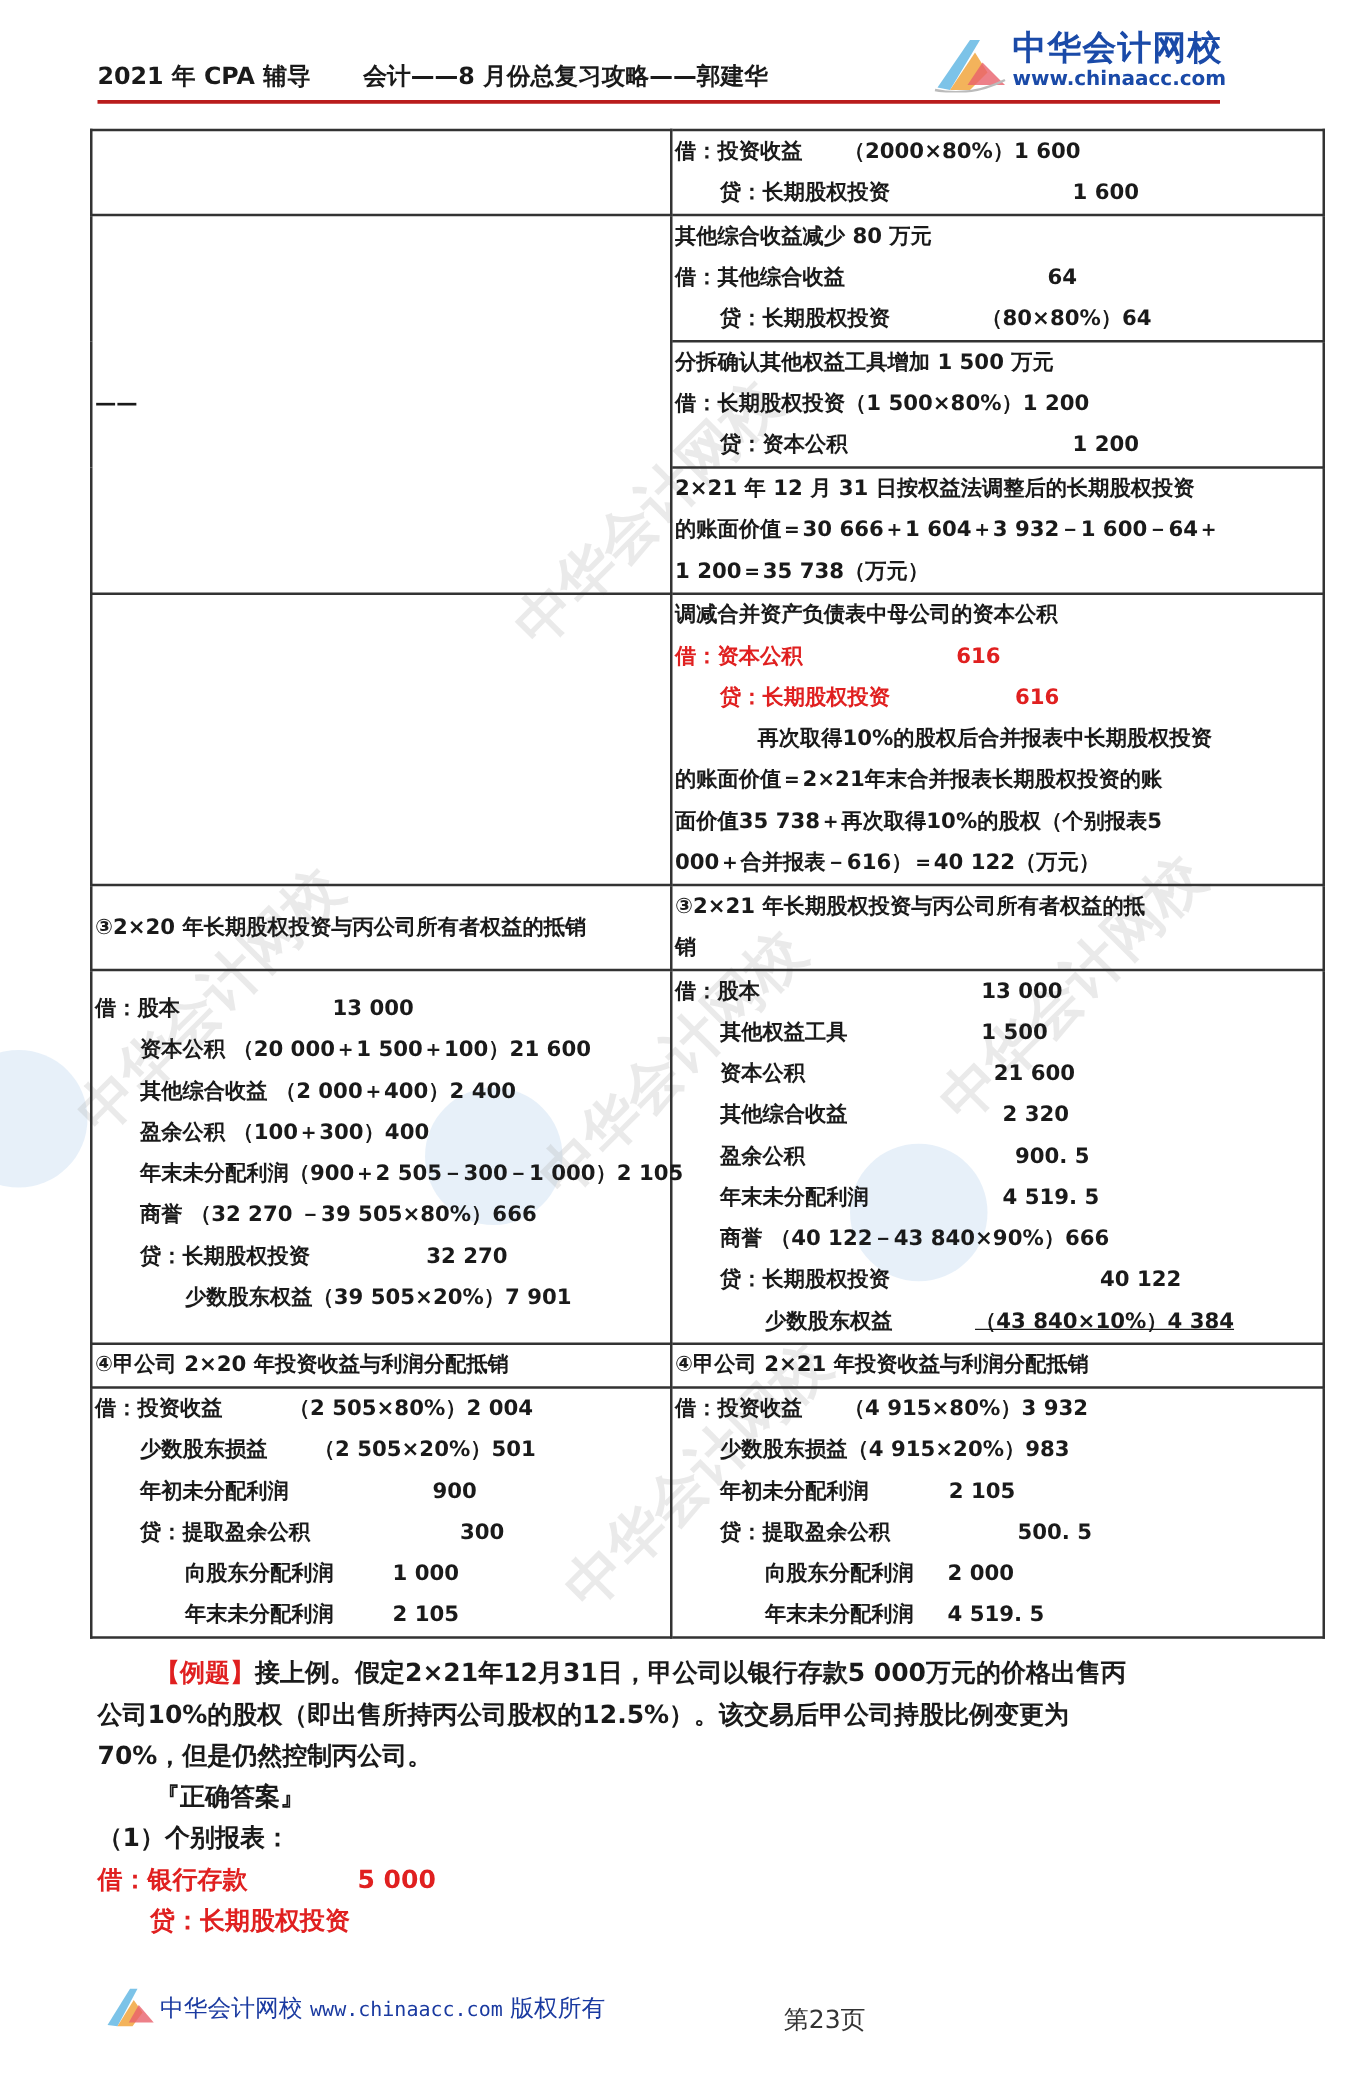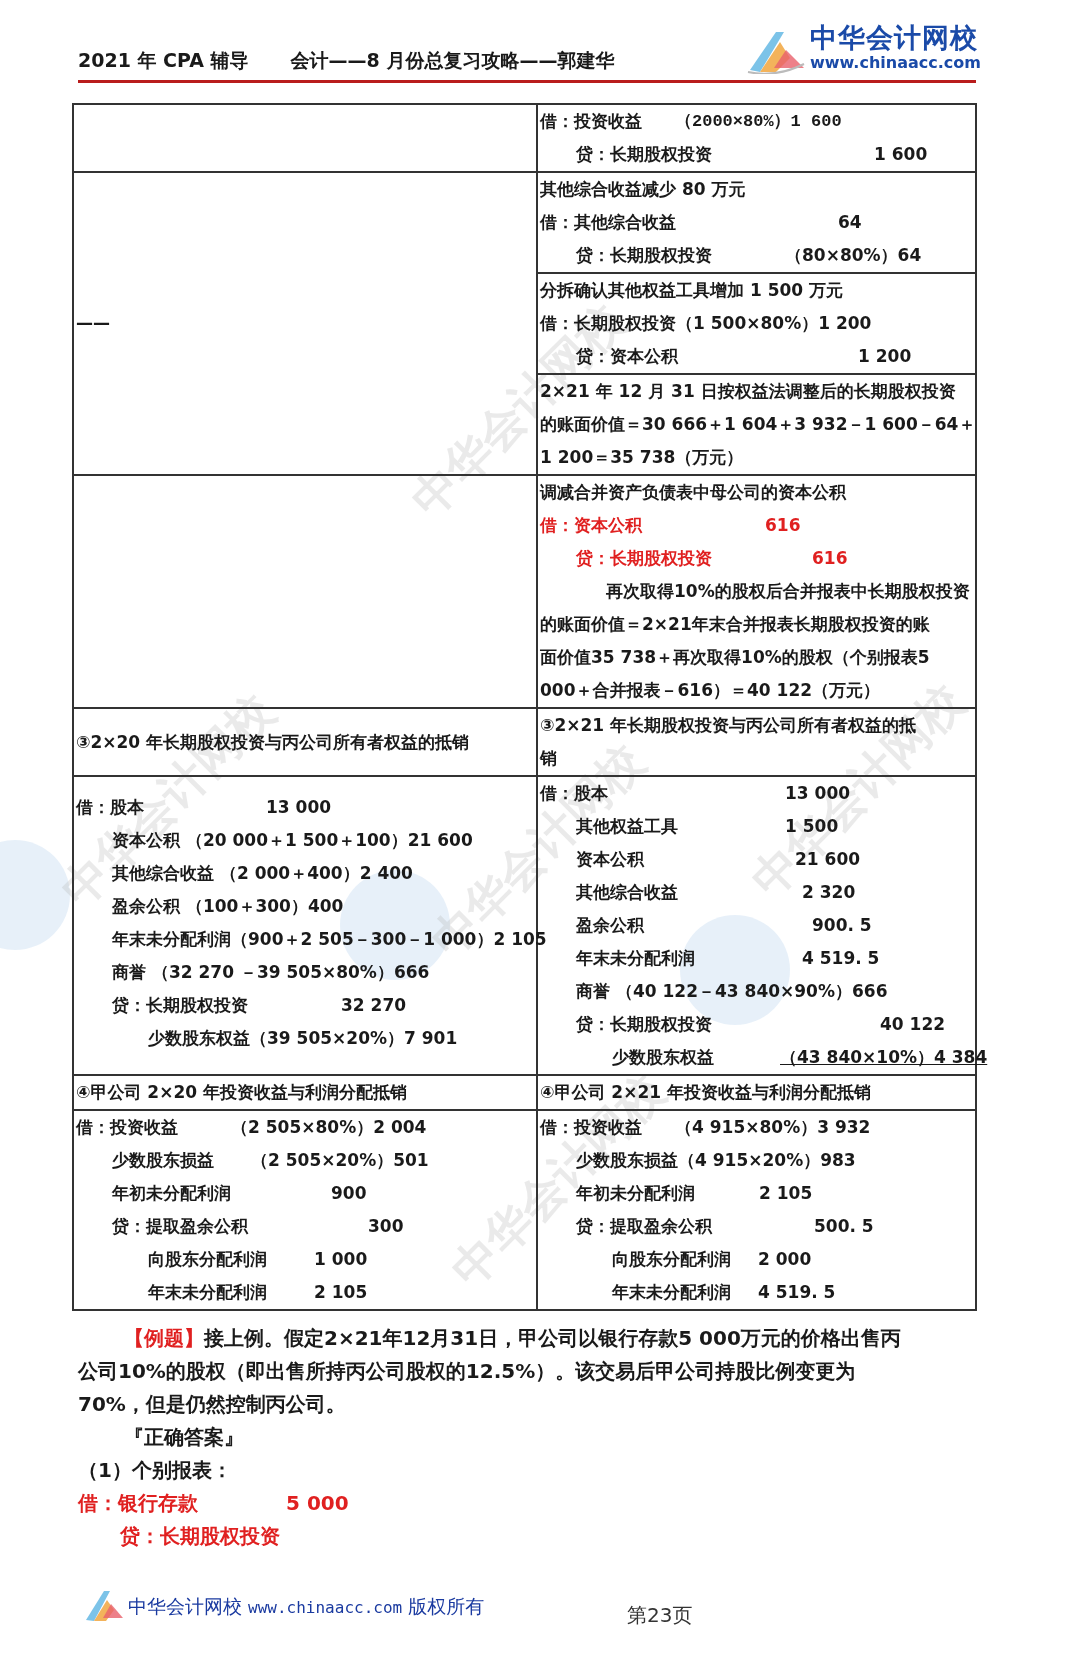--- a/index.html
+++ b/index.html
@@ -16,21 +16,21 @@
       position: absolute; left: 0; bottom: 6px; font-size: 19px; font-weight: bold;
       white-space: nowrap;
     }
     .header-left .sp { display: inline-block; width: 42px; }
     .logo { position: absolute; right: 0; top: 0; width: 230px; height: 56px; }
     .logo-mark { position: absolute; left: 0; top: 8px; width: 60px; height: 46px; }
     .logo-cn { position: absolute; left: 64px; top: 0; font-size: 27px; font-weight: bold; color: #1a4aa8; letter-spacing: 1px; white-space: nowrap; }
     .logo-url { position: absolute; left: 64px; top: 33px; font-size: 16px; font-weight: bold; color: #1a4aa8; white-space: nowrap; }
 
     table.main {
-      position: absolute; left: 72px; top: 103px; width: 905px;
+      position: absolute; left: 72px; top: 103px; width: 988px;
       border-collapse: collapse; table-layout: fixed;
     }
     table.main td {
       border: 2px solid #333; vertical-align: top; padding: 0 0 0 2px;
       font-size: 17px; font-weight: bold; line-height: 33px;
     }
     td.lc { width: 460px; }
     .line { white-space: nowrap; overflow: visible; position: relative; height: 33px; }
     .in1 { padding-left: 36px; }
     .in2 { padding-left: 72px; }
@@ -79,25 +79,25 @@
 </div>
 
 <table class="main">
 
   <tbody>
       <tr style="height:66px;">
     <td class="lc"></td>
     <td>
       <div class="line">
         <span>借：投资收益</span>
-        <span class="amt" style="left:135px;font-family:Liberation Mono, monospace;">（2000×80%）1 600</span>
-      </div>
-      <div class="line in1">
-        <span>贷：长期股权投资</span>
-        <span class="amt" style="left:334px;">1 600</span>
+        <span class="amt" style="left:135px;">（2000×80%）1 600</span>
+      </div>
+      <div class="line in1">
+        <span>贷：长期股权投资</span>
+        <span class="amt" style="left:318px;">1 600</span>
       </div>
     </td>
   </tr>
 
   <tr style="height:98px;">
     <td class="lc mid" rowspan="3">
       <span>——</span>
     </td>
     <td>
       <div class="line">其他综合收益减少 80 万元</div>
@@ -226,21 +226,21 @@
       <div class="line">
         <span>借：投资收益</span>
         <span class="amt" style="left:155px;">（2 505×80%）2 004</span>
       </div>
       <div class="line in1">
         <span>少数股东损益</span>
         <span class="amt" style="left:175px;">（2 505×20%）501</span>
       </div>
       <div class="line in1">
         <span>年初未分配利润</span>
-        <span class="amt" style="left:255px;">900</span>
+        <span class="amt" style="left:270px;">900</span>
       </div>
       <div class="line in1">
         <span>贷：提取盈余公积</span>
         <span class="amt" style="left:292px;">300</span>
       </div>
       <div class="line in2">
         <span>向股东分配利润</span>
         <span class="amt" style="left:238px;">1 000</span>
       </div>
       <div class="line in2">

